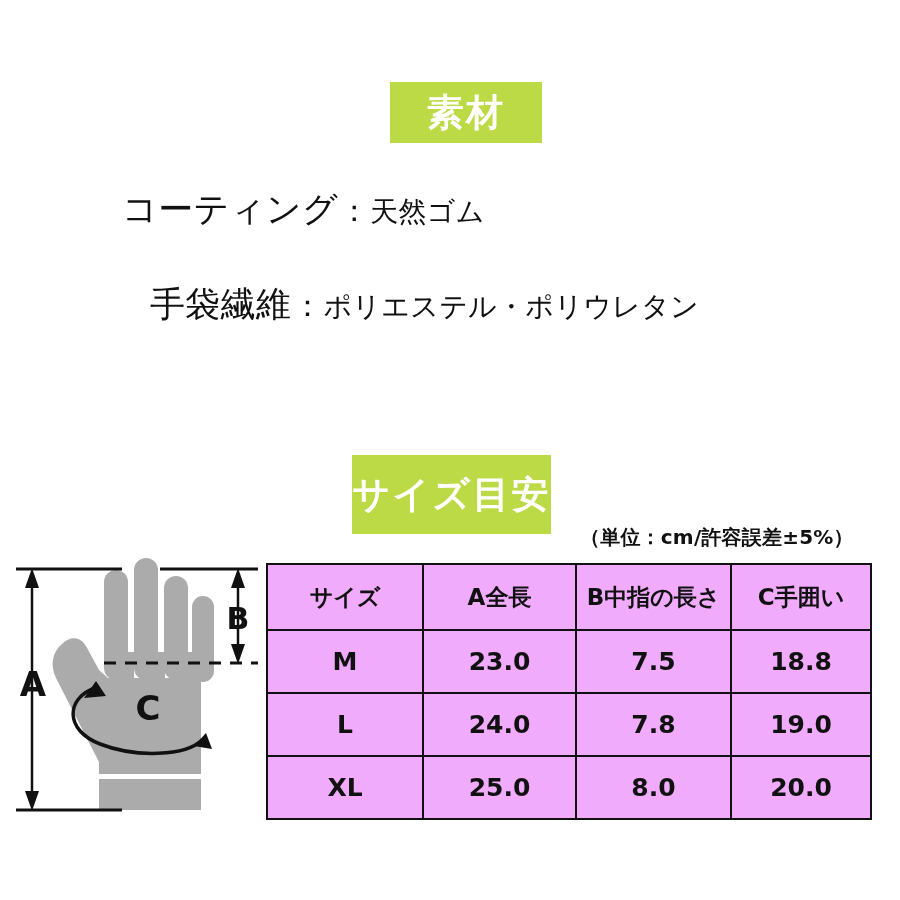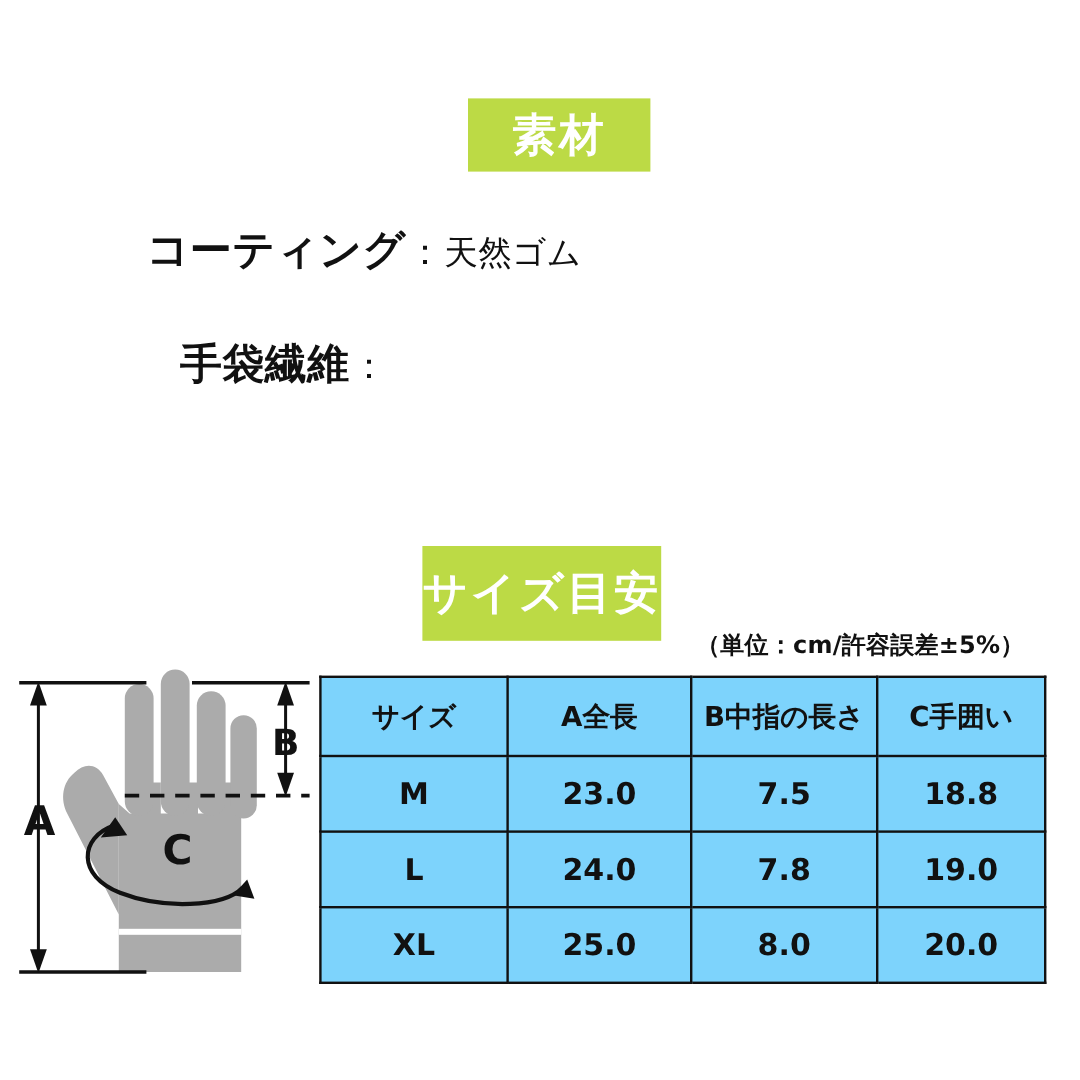--- a/index.html
+++ b/index.html
@@ -46,21 +46,21 @@
 
   
   .spec-line {
     position: absolute;
     white-space: nowrap;
     line-height: 1;
     display: flex;
     align-items: baseline;
   }
   .spec-label {
-    font-weight: bold;
+    font-weight: normal;
     font-size: 35px;
     letter-spacing: 0.01em;
   }
   .spec-sep {
     font-weight: normal;
     font-size: 30px;
     padding: 0 1px;
   }
   .spec-value {
     font-weight: normal;
@@ -91,21 +91,21 @@
     border-collapse: collapse;
     table-layout: fixed;
   }
   #size-table td, #size-table th {
     border: 2px solid #111111;
     text-align: center;
     vertical-align: middle;
     font-weight: bold;
     font-size: 24px;
     padding: 0;
-    background: #7dd3fc;
+    background: #f0abfc;
   }
   #size-table thead th { height: 64px; font-size: 23px; }
   #size-table tbody td { height: 61px; font-size: 25px; }
   #size-table col.c-size { width: 156px; }
   #size-table col.c-a    { width: 153px; }
   #size-table col.c-b    { width: 155px; }
   #size-table col.c-c    { width: 140px; }
 
   
   #glove-diagram {
@@ -123,20 +123,21 @@
 
 <div class="spec-line" id="spec-coating">
   <span class="spec-label">コーティング</span>
   <span class="spec-sep">：</span>
   <span class="spec-value">天然ゴム</span>
 </div>
 
 <div class="spec-line" id="spec-fiber">
   <span class="spec-label">手袋繊維</span>
   <span class="spec-sep">：</span>
+  <span class="spec-value">ポリエステル・ポリウレタン</span>
 </div>
 
 <div class="badge" id="badge-size">サイズ目安</div>
 
 <div id="units-note">（単位：cm/許容誤差±5%）</div>
 
 <table id="size-table">
   <colgroup>
     <col class="c-size">
       <col class="c-a">

